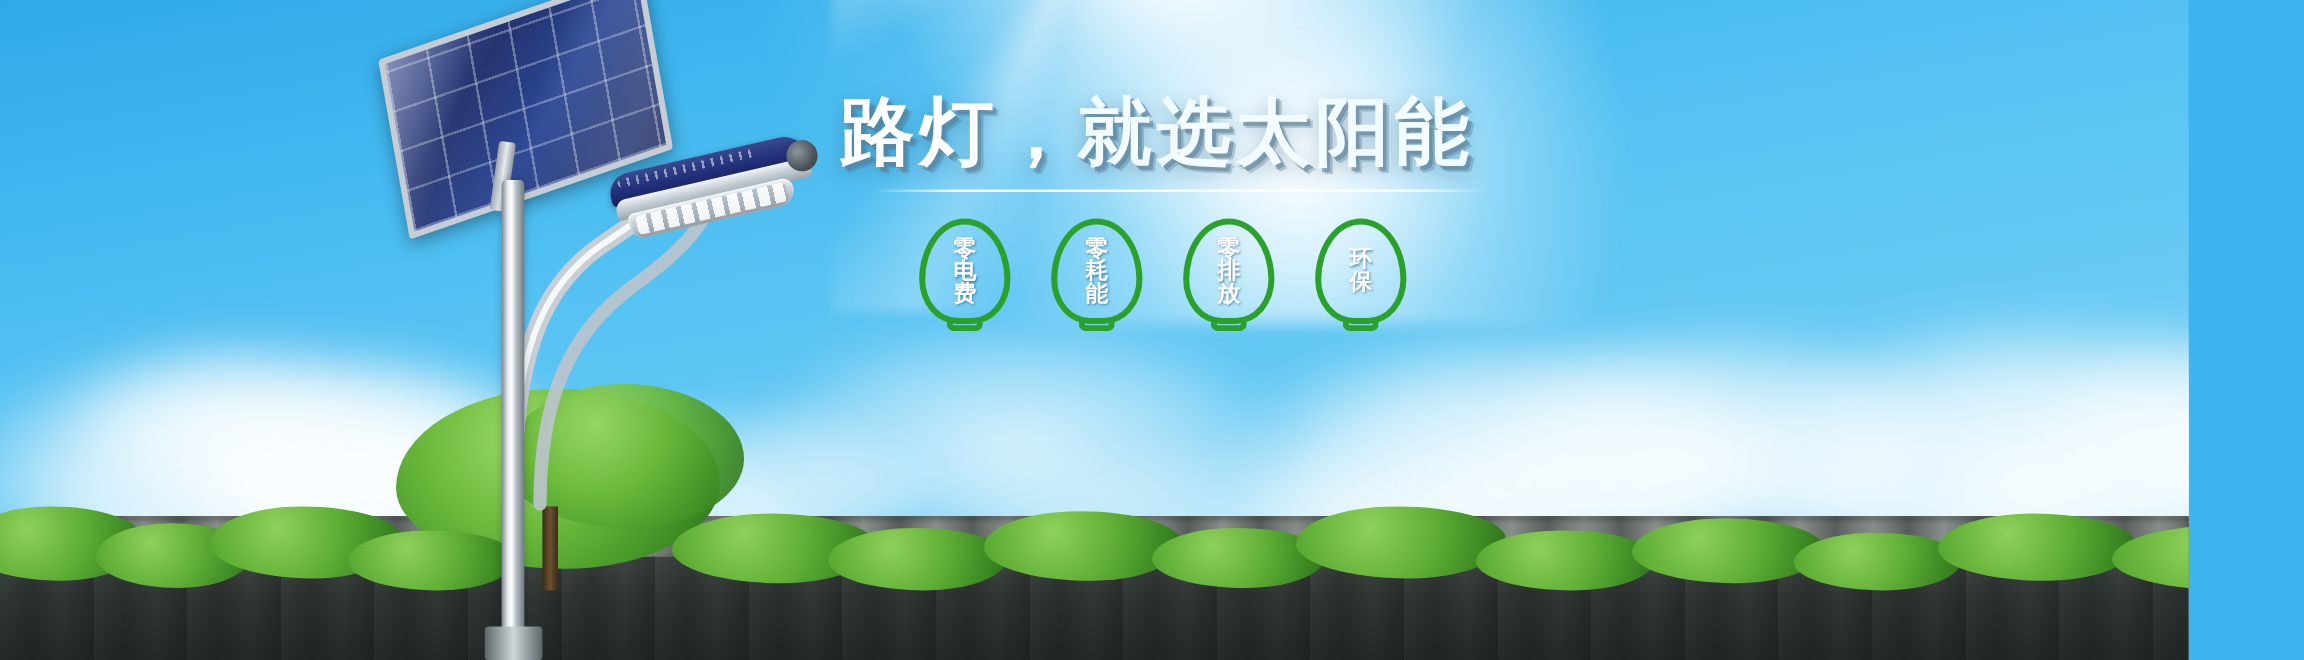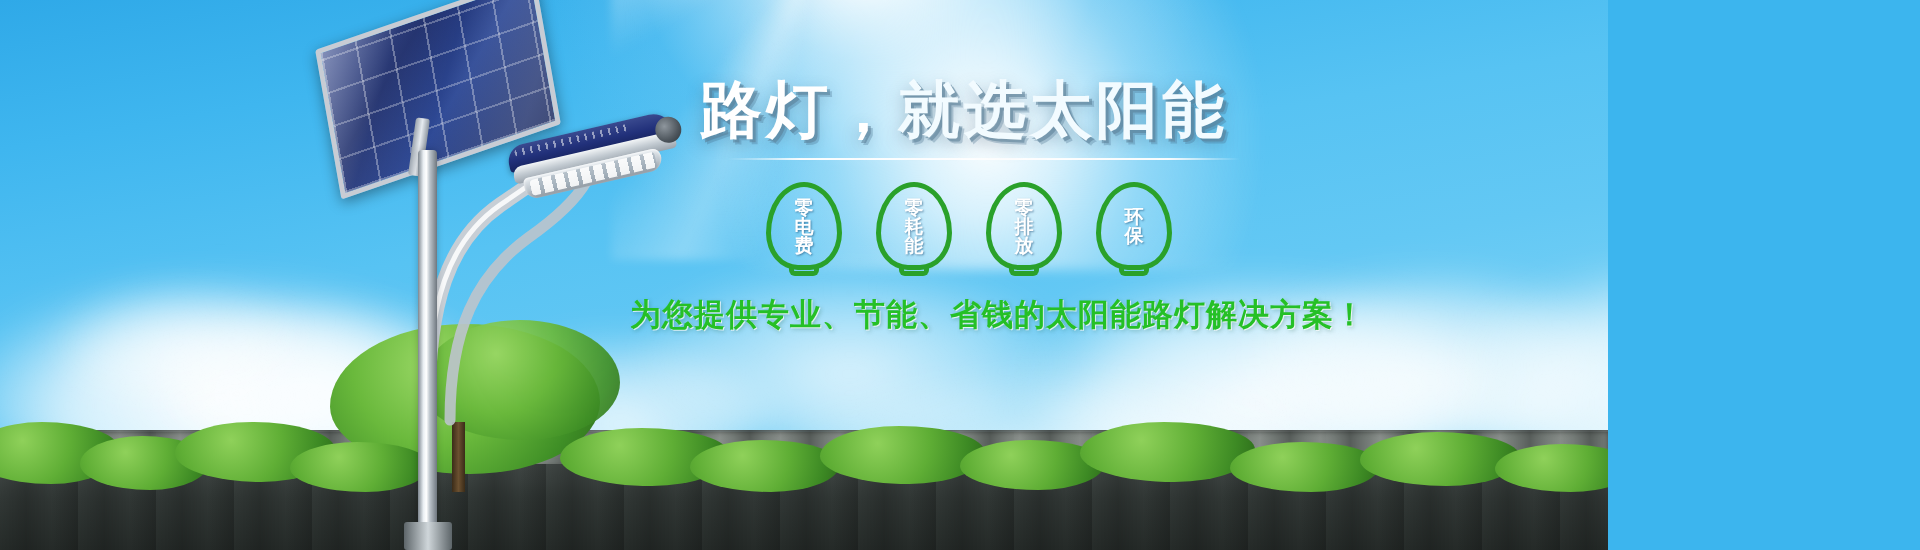--- a/index.html
+++ b/index.html
@@ -1,21 +1,21 @@
 <!DOCTYPE html>
 <html><head>
 <meta charset="utf-8">
 <style>
   html,body{margin:0;padding:0;}
   body{
     width:1920px;height:550px;overflow:hidden;
     font-family:"DejaVu Sans","Liberation Sans",sans-serif;
     background:#3cb5ee;
   }
-  #banner{position:relative;width:1608px;height:550px;overflow:hidden;}
+  #banner{position:relative;width:1824px;height:550px;overflow:hidden;}
 
   
   .sky{
     position:absolute;inset:0;
     background:
       radial-gradient(circle at 54% -12%, rgba(255,255,255,1) 0%, rgba(255,255,255,.92) 5%, rgba(235,249,255,.55) 12%, rgba(190,235,255,.12) 22%, rgba(160,225,255,0) 32%),
       linear-gradient(170deg,#2fa9e8 0%,#3fb6ef 18%,#57c3f3 40%,#63c8f4 58%,#7ad2f6 78%,#8ed9f7 100%);
   }
   
   .sunflare{
@@ -294,16 +294,15 @@
       </div>
       <div class="badge">
         <div class="bZero"></div>
         <div class="bLabel">
           <span>环</span>
           <span>保</span>
         </div>
       </div>
     </div>
 
-    <div class="subline">为您提供专业、节能、省钱的太阳能路灯解决方案！</div>
   </div>
 
 </div>
 
 </body></html>

